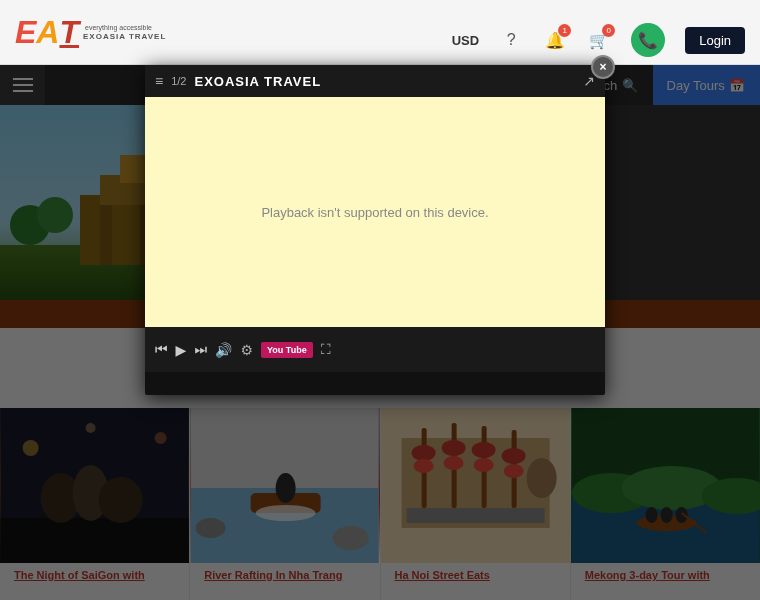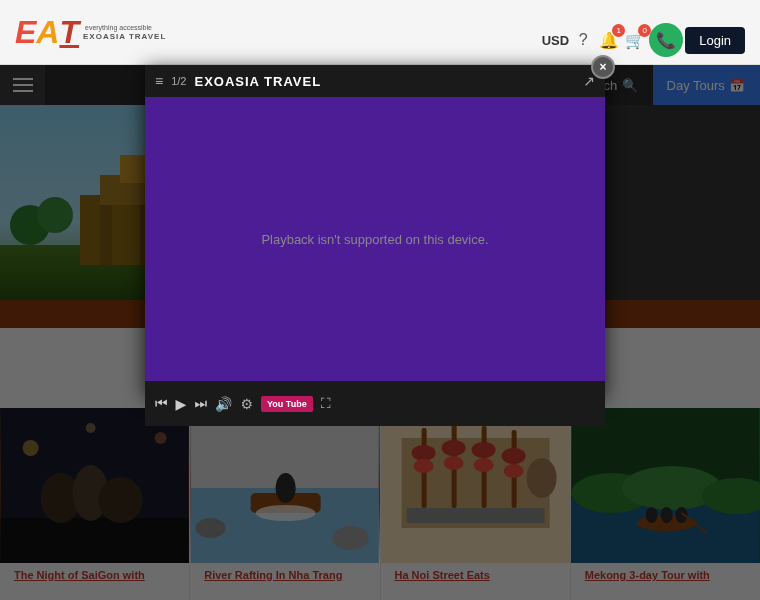--- a/index.html
+++ b/index.html
@@ -31,21 +31,21 @@
     }
     .logo-brand {
       font-size: 8px;
       color: #555;
       font-weight: bold;
       letter-spacing: 1px;
     }
     .top-right {
       display: flex;
       align-items: center;
-      gap: 2px;
+      gap: 20px;
       margin-top: 16px;
     }
     .currency {
       font-size: 13px;
       color: #333;
       font-weight: bold;
     }
     .icon-btn {
       width: 24px;
       height: 24px;
@@ -285,22 +285,22 @@
       cursor: pointer;
       font-weight: bold;
       z-index: 25;
       border: 2px solid #888;
     }
     .video-body {
       flex: 1;
       display: flex;
       align-items: center;
       justify-content: center;
-      height: 284px;
-      background: #4c1d95;
+      height: 230px;
+      background: #fef9c3;
     }
     .video-message {
       color: #888;
       font-size: 13px;
     }
     .video-controls {
       display: flex;
       align-items: center;
       padding: 0 10px;
       height: 45px;

